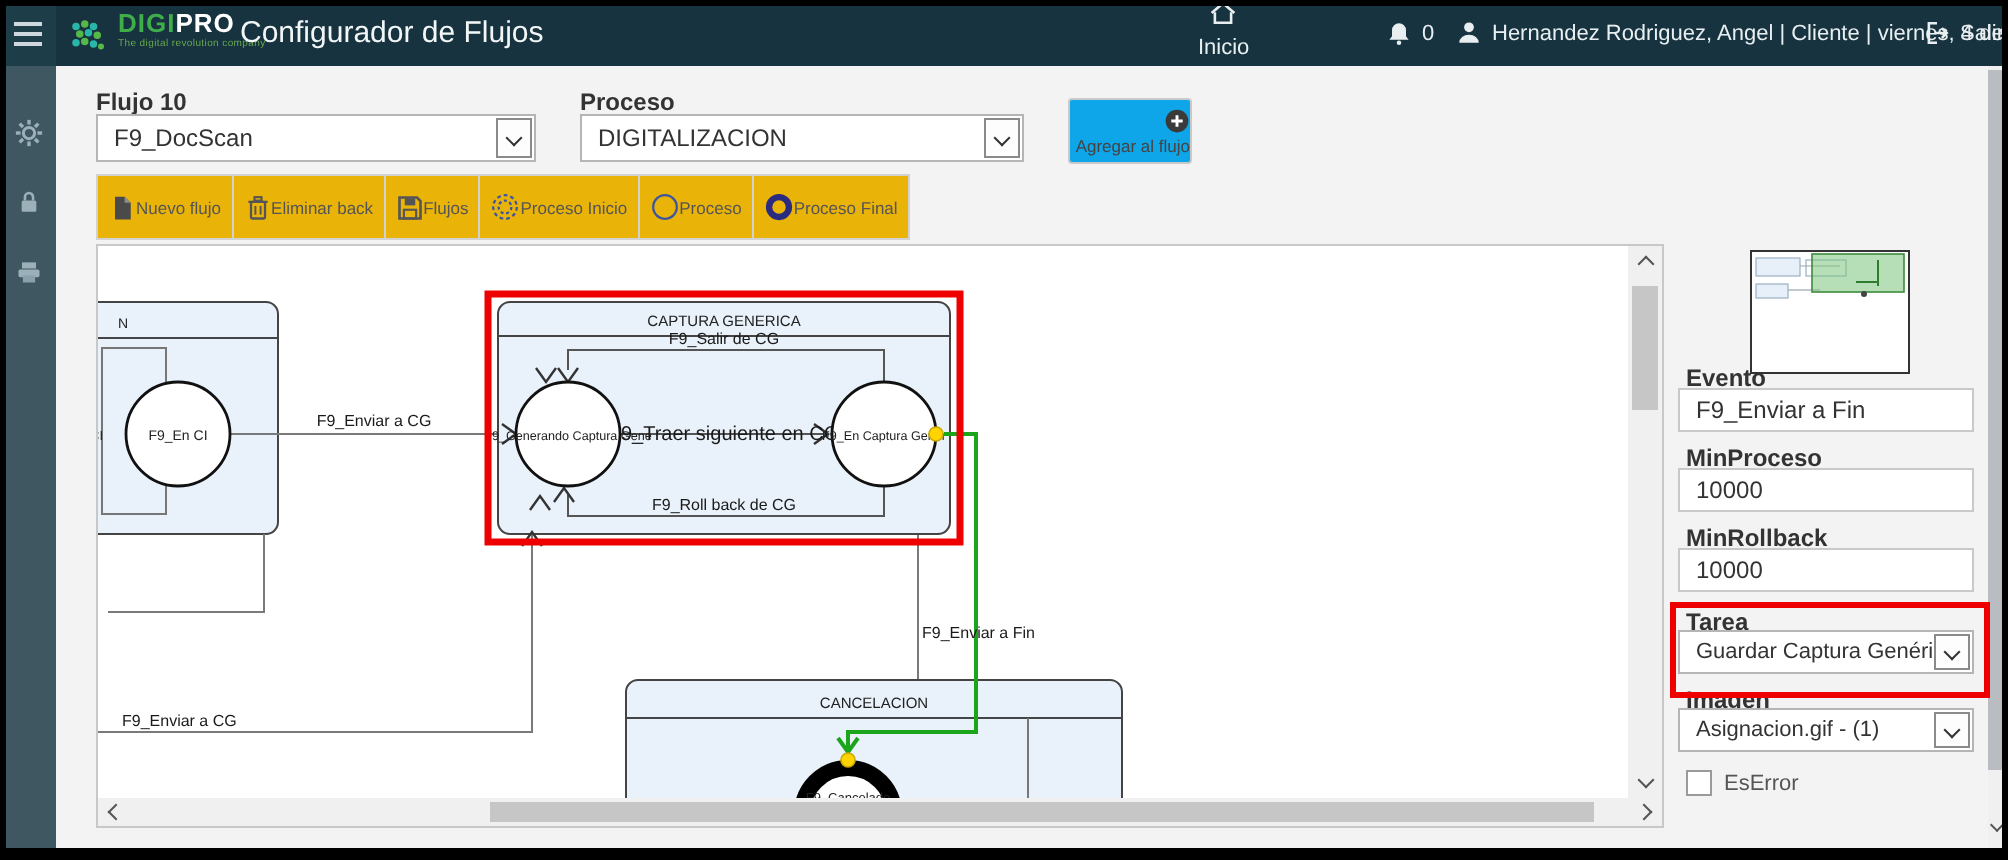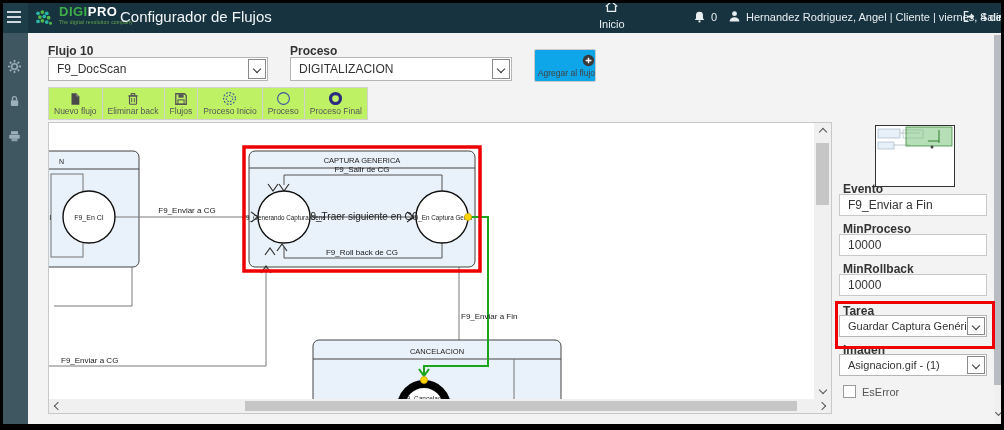--- a/index.html
+++ b/index.html
@@ -27,21 +27,21 @@
   .selbtn{position:absolute;right:1px;top:1px;bottom:1px;width:18px;border:1px solid #8a8a8a;background:#fdfdfd;display:flex;align-items:center;justify-content:center;box-sizing:border-box;}
   .chev{display:inline-block;width:5px;height:5px;border-right:1.6px solid #333;border-bottom:1.6px solid #333;transform:rotate(45deg);}
   .chev.up{transform:rotate(-135deg);}
   .chev.left{transform:rotate(135deg);}
   .chev.right{transform:rotate(-45deg);}
   .chev.gray{border-color:#555;}
   
   .btn{position:absolute;background:#0ea5e9;border:1px solid #c9c9c9;border-radius:2px;display:flex;flex-direction:column;align-items:flex-end;justify-content:center;font-size:8.5px;color:#444;cursor:pointer;box-sizing:border-box;gap:1px;}
   
   .toolbar{position:absolute;left:48px;top:87px;height:31px;display:flex;background:#fdfdfd;border:1px solid #d2d2d2;box-sizing:content-box;}
-  .toolbtn{height:31px;display:flex;flex-direction:column;align-items:center;justify-content:center;font-size:8.5px;color:#555;border-right:1px solid #d2d2d2;padding:0 5px;box-sizing:border-box;cursor:pointer;background:#bef264;gap:0px;}
+  .toolbtn{height:31px;display:flex;align-items:center;justify-content:flex-start;font-size:8.5px;color:#555;border-right:1px solid #d2d2d2;padding:0 5px;box-sizing:border-box;cursor:pointer;background:#eab308;gap:0px;}
   .toolbtn:last-child{border-right:none;}
   
   .canvas{position:absolute;left:48px;top:122px;width:784px;height:292px;background:#fff;border:1px solid #c8c8c8;box-sizing:border-box;}
   .vsb{position:absolute;right:0;top:0;width:17px;height:276px;background:#f0f0f0;}
   .vsb-thumb{position:absolute;left:2px;top:20px;width:13px;height:62px;background:#c6c6c6;cursor:pointer;}
   .hsb{position:absolute;left:0;bottom:0;width:782px;height:14px;background:#f0f0f0;}
   .hsb-thumb{position:absolute;left:196px;top:2px;width:552px;height:10px;background:#c6c6c6;cursor:pointer;}
   .sb-arrow{position:absolute;display:flex;align-items:center;justify-content:center;cursor:pointer;}
   
   .minimap{position:absolute;left:875px;top:125px;width:80px;height:62px;background:#fff;border:1.5px solid #333;box-sizing:border-box;cursor:pointer;}

